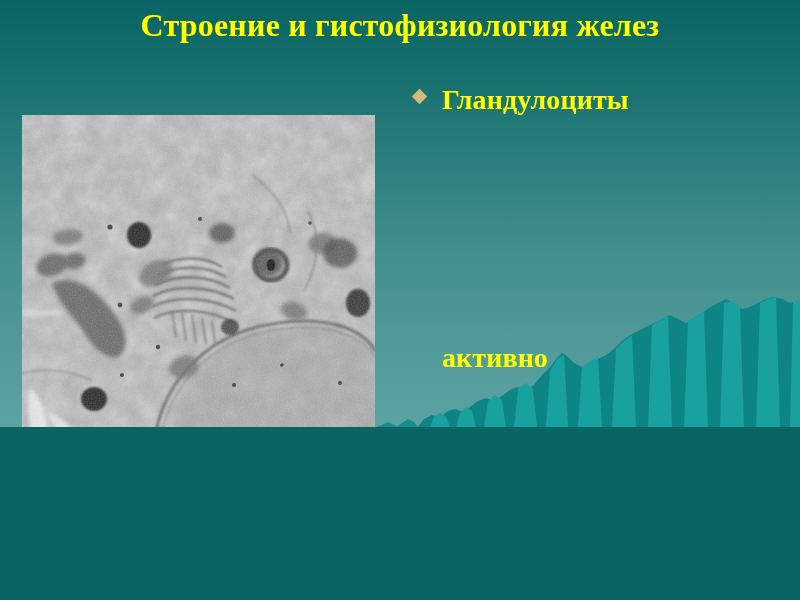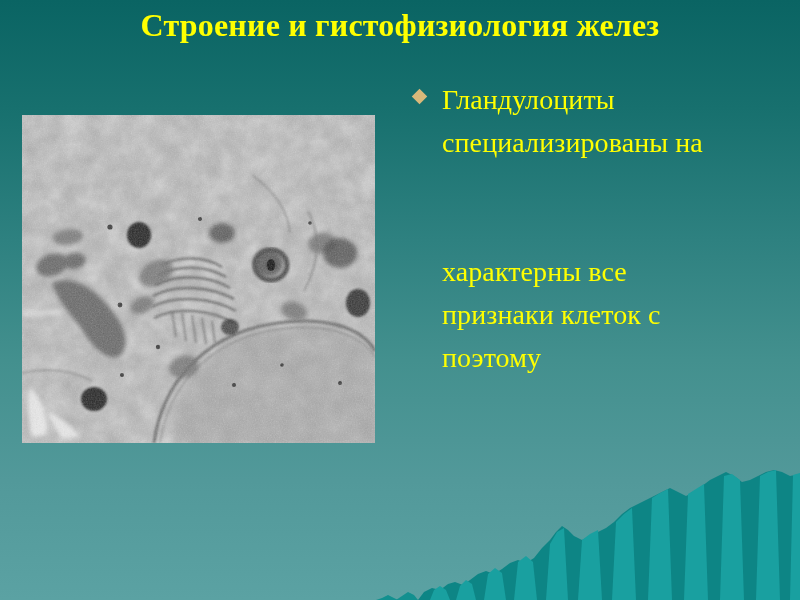--- a/index.html
+++ b/index.html
@@ -7,21 +7,21 @@
 
   html, body {
     width:800px; height:600px;
     overflow:hidden;
     background:#0a6463;
     font-family:"Liberation Serif", "DejaVu Serif", serif;
   }
 
   #slide {
     position:relative;
-    width:800px; height:600px;
+    width:800px; height:427px;
     overflow:hidden;
     
     background:linear-gradient(to bottom,
         #0a6463 0%,
         #17706e 18%,
         #2e8180 40%,
         #43908e 60%,
         #52999a 80%,
         #5ba2a3 100%);
   }
@@ -71,21 +71,21 @@
   .bullet-marker {
     position:absolute;
     left:6px; top:13px;
     width:11px; height:11px;
     background:#d9b97a;
     transform:rotate(45deg);
   }
   .bullet-text {
     color:#ffff00;
     font-size:28px;
-    font-weight:400;
+    font-weight:700;
     line-height:43px;
     letter-spacing:0.1px;
   }
 </style>
 </head>
 <body>
 
 <div id="slide">
 
   <svg id="ridge" viewBox="0 0 800 130" preserveAspectRatio="none" aria-hidden="true">
@@ -245,25 +245,25 @@
       <rect x="0" y="0" width="353" height="328" filter="url(#grain)" opacity="0.42" style="mix-blend-mode:multiply"></rect>
       <rect x="0" y="0" width="353" height="328" filter="url(#grain)" opacity="0.3" style="mix-blend-mode:screen"></rect>
     </svg>
   </div>
 
   <div id="body-block">
     <div class="bullet-row">
       <span class="bullet-marker"></span>
       <div class="bullet-text">
         <span>Гландулоциты</span><br>
-        <span>специализированы на</span><br>
-        <br>
-        <br>
-        <span>характерны все</span><br>
-        <span>признаки клеток с</span><br>
-        <span>поэтому</span><br>
+        <br>
+        <br>
+        <br>
+        <br>
+        <br>
+        <span>активно</span><br>
         <br>
         <br>
       </div>
     </div>
   </div>
 
 </div>
 
 </body></html>

